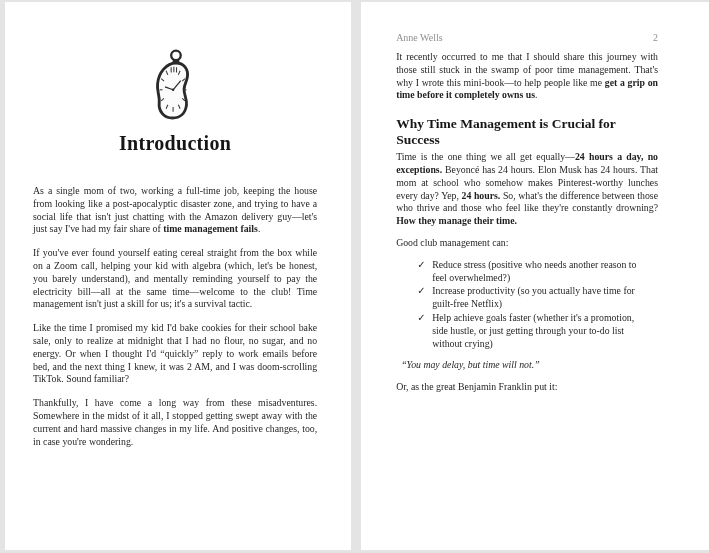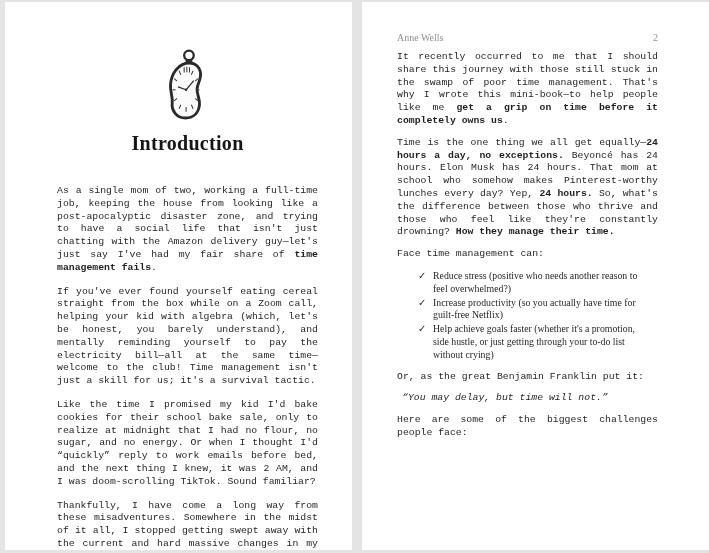--- a/index.html
+++ b/index.html
@@ -15,40 +15,39 @@
     width:709px;height:553px;
     box-sizing:border-box;
     padding:2px 0 3px 5px;
   }
   .page{
     background:#ffffff;
     width:368px;
     box-sizing:border-box;
     overflow:hidden;
   }
-  .page-left{padding:46px 34px 0 52px;}
+  .page-left{padding:46px 34px 0 28px;}
   .page-right{padding:30px 51px 0 35px;}
   .gap{width:10px;background:#e4e4e4;flex:none;}
 
   .clock-wrap{text-align:center;margin:0 0 4px 0;}
 
   h1.chapter-title{
     font-size:20px;
     font-weight:bold;
     text-align:center;
     margin:6px 0 30px 0;
     letter-spacing:.3px;
     color:#161616;
   }
   p.body{
     font-size:9.8px;
     line-height:12.8px;
     text-align:justify;
     margin:0 0 11px 0;
-    font-family:Liberation Mono, monospace;
   }
   .page-right p.body{margin-bottom:9px;}
   .b{font-weight:bold;}
 
   .running-header{
     display:flex;
     justify-content:space-between;
     font-size:10px;
     color:#8f8f8f;
     margin:0 0 8px 0;
@@ -132,40 +131,40 @@
   <div class="gap"></div>
 
   <div class="page page-right">
     <div class="running-header">
       <span>Anne Wells</span>
       <span>2</span>
     </div>
 
     <p class="body"><span>It recently occurred to me that I should share this journey with those still stuck in the swamp of poor time management. That's why I wrote this mini-book—to help people like me </span><span class="b">get a grip on time before it completely owns us</span><span>.</span></p>
 
+    <h2 class="section-heading">Why Time Management is Crucial for Success</h2>
 
     <p class="body"><span>Time is the one thing we all get equally—</span><span class="b">24 hours a day, no exceptions.</span><span> Beyoncé has 24 hours. Elon Musk has 24 hours. That mom at school who somehow makes Pinterest-worthy lunches every day? Yep, </span><span class="b">24 hours.</span><span> So, what's the difference between those who thrive and those who feel like they're constantly drowning? </span><span class="b">How they manage their time.</span></p>
 
-    <p class="body">Face time management can:</p>
+    <p class="body">Good club management can:</p>
 
     <div class="bullet-list">
       <div class="bullet">
         <span class="check">✓</span>
         <span class="bullet-text">Reduce stress (positive who needs another reason to feel overwhelmed?)</span>
       </div>
       <div class="bullet">
         <span class="check">✓</span>
         <span class="bullet-text">Increase productivity (so you actually have time for guilt-free Netflix)</span>
       </div>
       <div class="bullet">
         <span class="check">✓</span>
         <span class="bullet-text">Help achieve goals faster (whether it's a promotion, side hustle, or just getting through your to-do list without crying)</span>
       </div>
     </div>
 
+    <p class="body quote">“You may delay, but time will not.”</p>
     <p class="body no-gap">Or, as the great Benjamin Franklin put it:</p>
-    <p class="body quote">“You may delay, but time will not.”</p>
 
 
-    <p class="body">Here are some of the biggest challenges people face:</p>
   </div>
 
 </div>
 
 </body></html>

